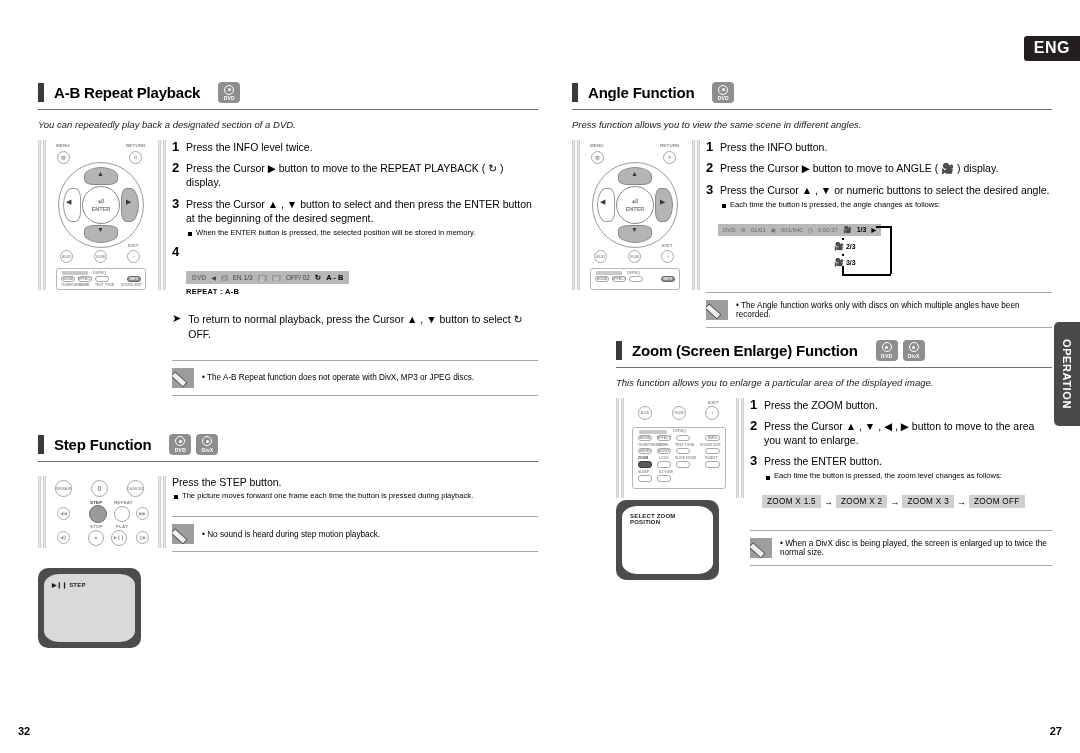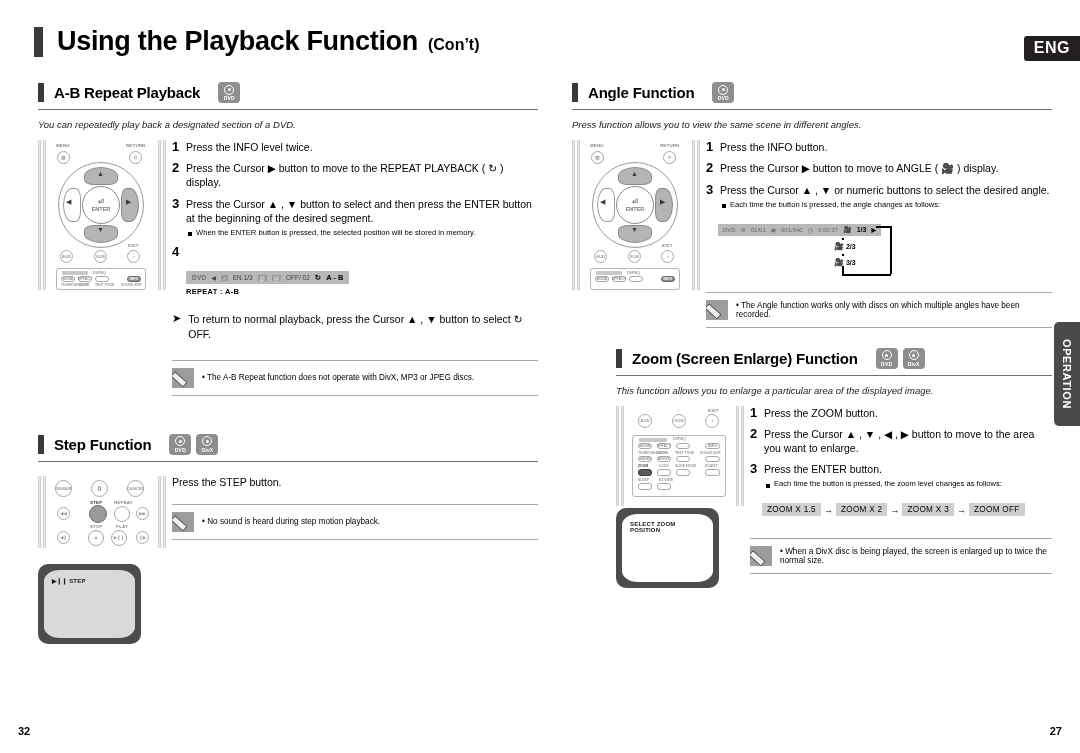--- a/index.html
+++ b/index.html
@@ -243,25 +243,20 @@
   
   .pnum { position: absolute; bottom: 16px; font-size: 11px; font-weight: bold; }
   .pnum.l { left: 18px; }
   .pnum.r { right: 18px; }
 </style>
 </head>
 <body>
 
 <div class="page">
 
-  <div class="page-title">
-    <div class="title-bar"></div>
-    <div class="title-main">Using the Playback Function</div>
-    <div class="title-sub">(Con’t)</div>
-  </div>
   <div class="eng-badge">ENG</div>
 
   <div class="operation-tab">
     <span>OPERATION</span>
   </div>
 
   <div class="col-left">
 
     <div>
       <div class="section-head">
@@ -417,20 +412,24 @@
             <div class="rlabel" style="left:78px;top:48px;">PLAY</div>
             <div class="circbtn" style="left:19px;top:55px;width:13px;height:13px;">◀❙</div>
             <div class="circbtn" style="left:50px;top:54px;width:16px;height:16px;">■</div>
             <div class="circbtn" style="left:73px;top:54px;width:16px;height:16px;">▶❙❙</div>
             <div class="circbtn" style="left:98px;top:55px;width:13px;height:13px;">❙▶</div>
           </div>
         </div>
 
         <div class="steps">
           <div style="font-size:10.5px;">Press the STEP button.</div>
+          <div class="sub-note">
+            <div class="sq"></div>
+            <div>The picture moves forward one frame each time the button is pressed during playback.</div>
+          </div>
           <div class="note" style="margin-top:16px;">
             <div class="note-icon"></div>
             <div class="note-text">• No sound is heard during step motion playback.</div>
           </div>
         </div>
       </div>
 
       <div class="tv">
         <div class="tv-inner">▶❙❙ STEP</div>
       </div>
@@ -547,21 +546,21 @@
           </div>
 
           <div class="note" style="margin-top:10px;">
             <div class="note-icon"></div>
             <div class="note-text">• The Angle function works only with discs on which multiple angles have been recorded.</div>
           </div>
         </div>
       </div>
     </div>
 
-    <div style="margin-top:20px;padding-left:44px;">
+    <div style="margin-top:12px;padding-left:44px;">
       <div class="section-head">
         <div class="sec-bar"></div>
         <div class="sec-title">Zoom (Screen Enlarge) Function</div>
         <div class="disc-badges">
           <div class="disc-badge">
             <div class="d-circ"></div>
             <div class="d-lbl">DVD</div>
           </div>
           <div class="disc-badge">
             <div class="d-circ"></div>

